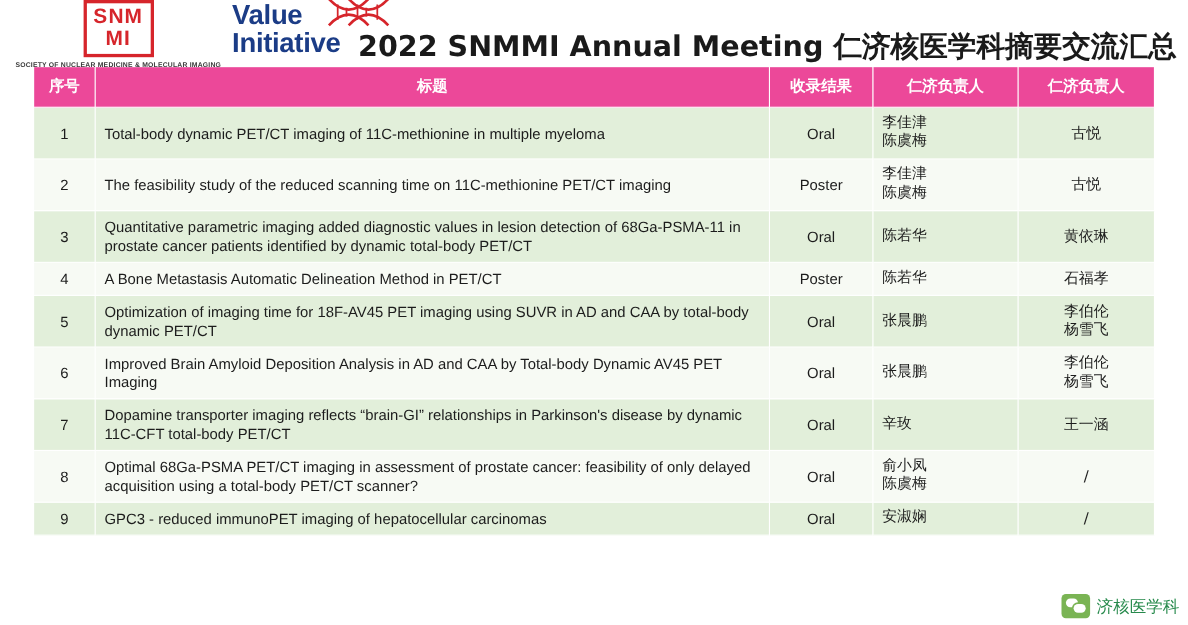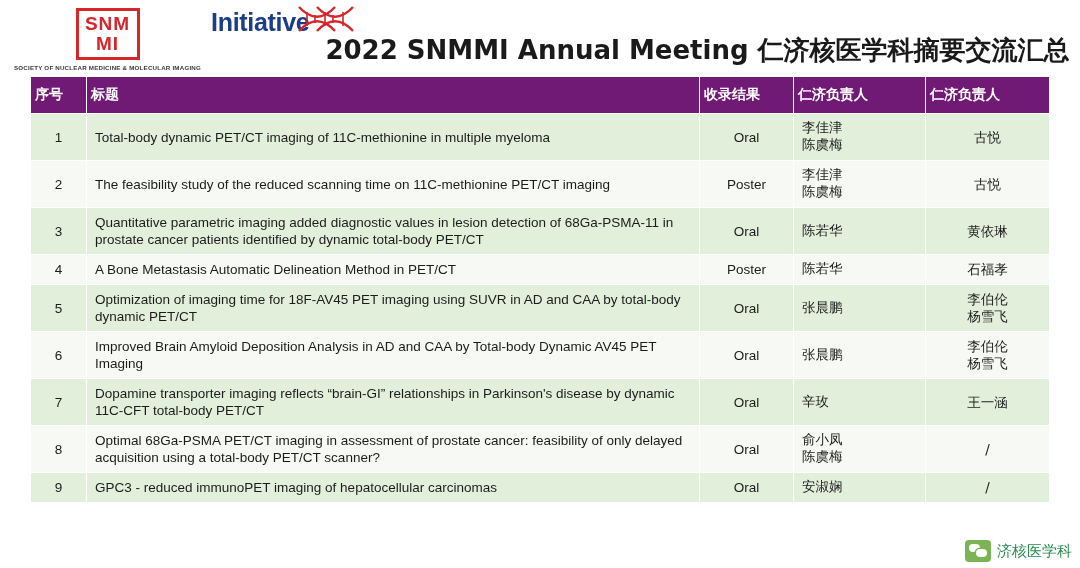--- a/index.html
+++ b/index.html
@@ -14,21 +14,21 @@
     color: #222;
     overflow: hidden;
     position: relative;
   }
 
   
   .header {
     display: flex;
     align-items: center;
     padding: 8px 0 6px 14px;
-    height: 76px;
+    height: 60px;
     box-sizing: border-box;
   }
   .logo-block {
     display: flex;
     align-items: flex-start;
     flex-shrink: 0;
   }
   .snmmi-mark {
     display: flex;
     flex-direction: column;
@@ -97,25 +97,25 @@
     padding: 0 30px;
     box-sizing: border-box;
   }
   table.abstracts {
     border-collapse: collapse;
     width: 1020px;
     table-layout: fixed;
     font-size: 13.5px;
   }
   table.abstracts th {
-    background: #701a75;
+    background: #ec4899;
     color: #ffffff;
     font-weight: bold;
     font-size: 14px;
-    text-align: left;
+    text-align: center;
     padding: 8px 4px;
     border: 1px solid #ffffff;
     height: 20px;
   }
   table.abstracts td {
     border: 1px solid #ffffff;
     padding: 6px 8px;
     vertical-align: middle;
     line-height: 17px;
     color: #1c1c1c;
@@ -184,20 +184,21 @@
 <div class="header">
   <div class="logo-block">
     <div class="snmmi-mark">
       <div class="snmmi-box">
         <span>SNM</span>
         <span>MI</span>
       </div>
       <div class="snmmi-tag">SOCIETY OF NUCLEAR MEDICINE &amp; MOLECULAR IMAGING</div>
     </div>
     <div class="vi-block">
+      <div class="vi-line1">Value</div>
       <div class="vi-line2">Initiative</div>
       <svg class="dna" width="70" height="30" viewBox="0 0 70 30">
         <path d="M2 3 C 14 16, 26 16, 38 3" stroke="#d6252b" stroke-width="2.4" fill="none"></path>
         <path d="M2 27 C 14 14, 26 14, 38 27" stroke="#d6252b" stroke-width="2.4" fill="none"></path>
         <path d="M20 3 C 32 16, 44 16, 56 3" stroke="#d6252b" stroke-width="2.4" fill="none"></path>
         <path d="M20 27 C 32 14, 44 14, 56 27" stroke="#d6252b" stroke-width="2.4" fill="none"></path>
         <line x1="10" y1="8" x2="10" y2="22" stroke="#d6252b" stroke-width="1.6"></line>
         <line x1="18" y1="11" x2="18" y2="19" stroke="#d6252b" stroke-width="1.6"></line>
         <line x1="28" y1="8" x2="28" y2="22" stroke="#d6252b" stroke-width="1.6"></line>
         <line x1="36" y1="11" x2="36" y2="19" stroke="#d6252b" stroke-width="1.6"></line>

